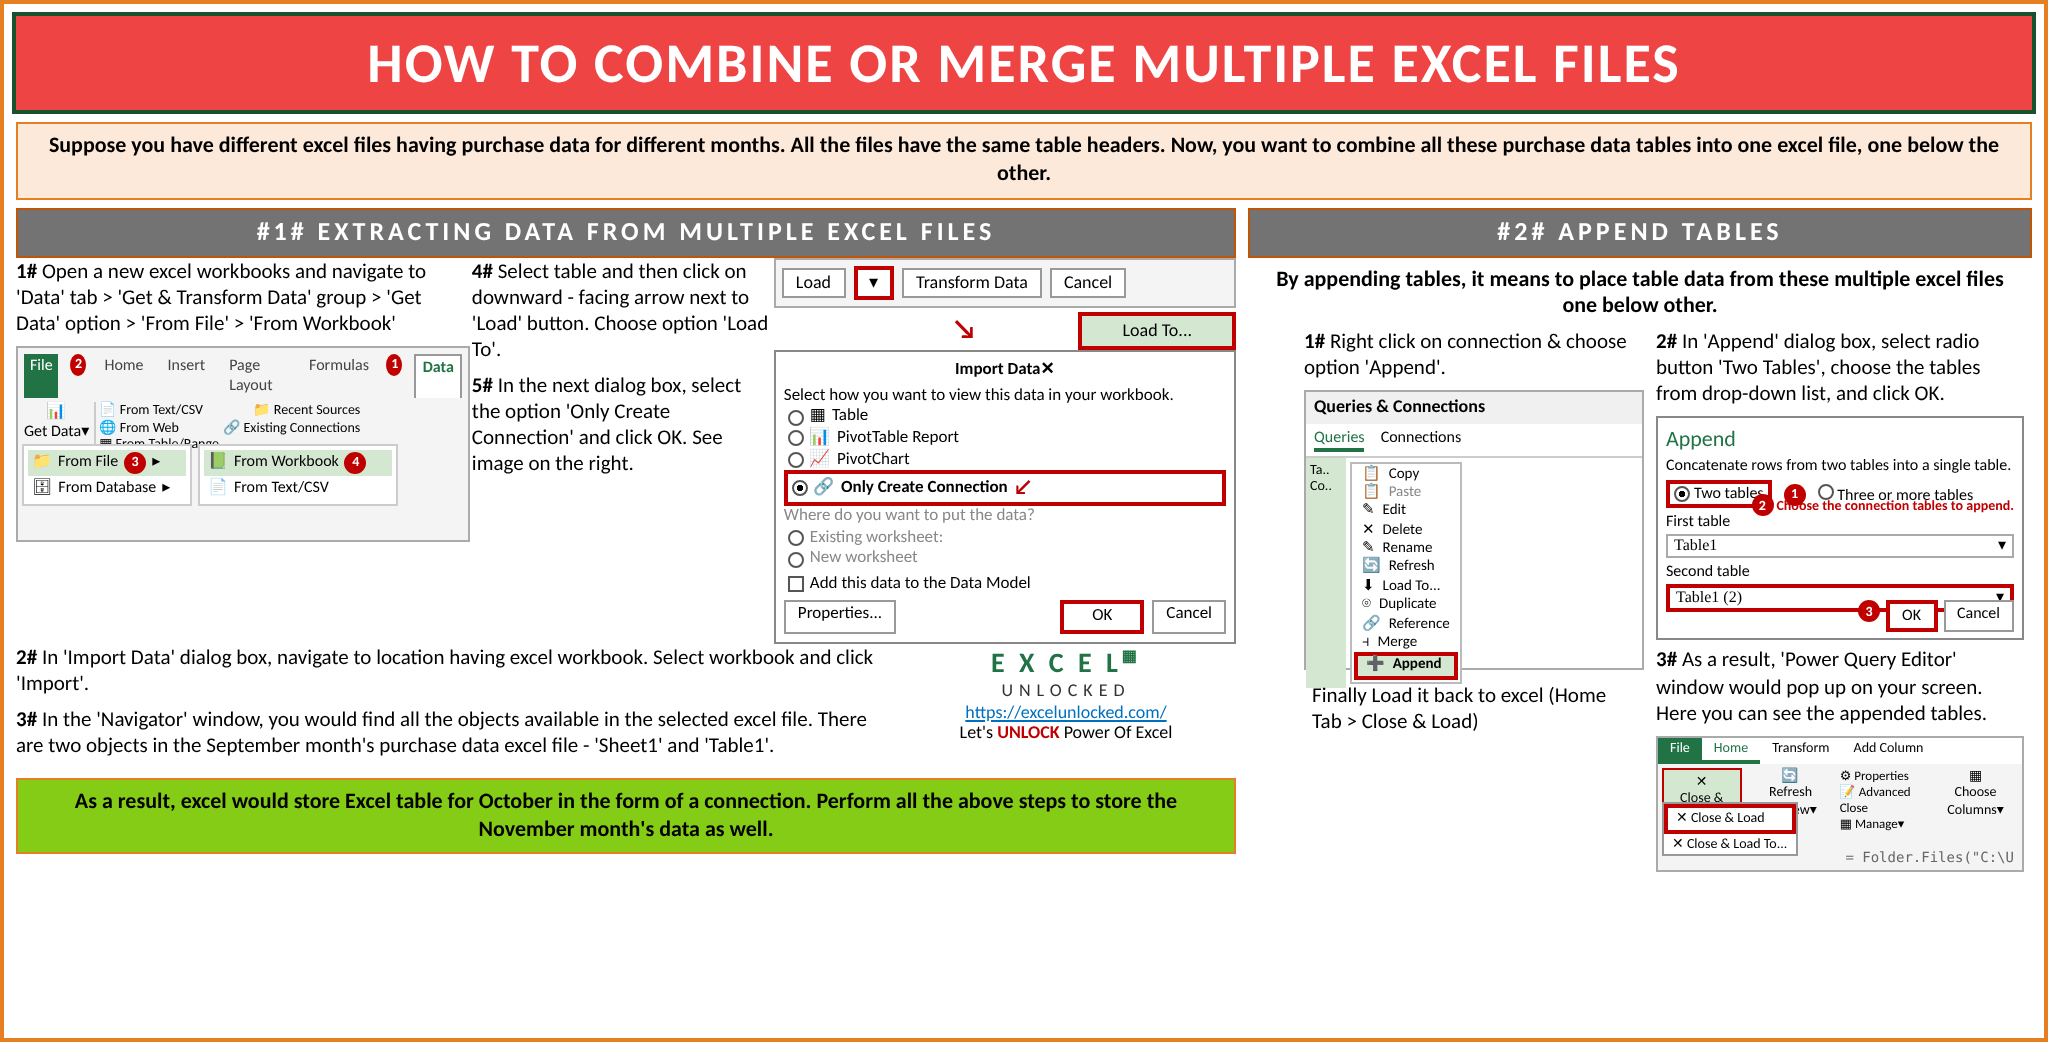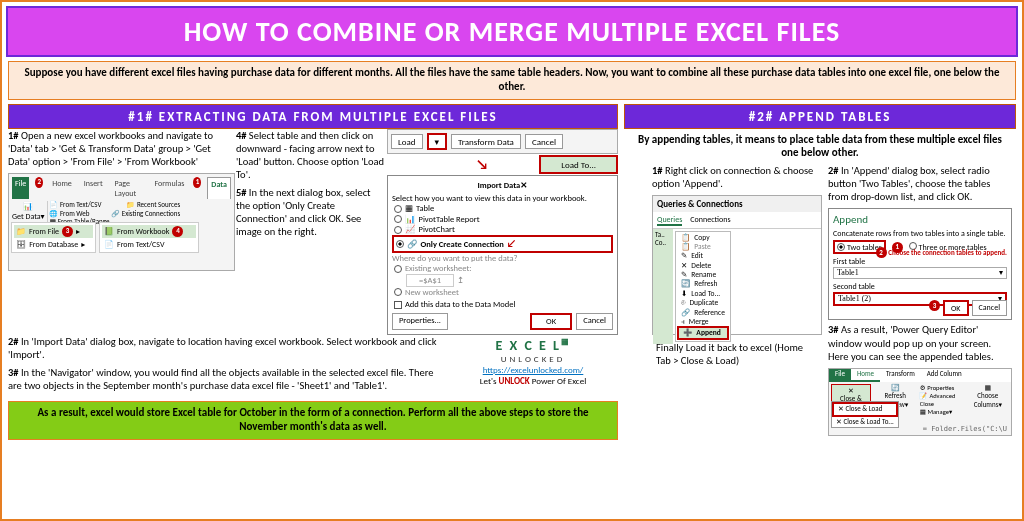--- a/index.html
+++ b/index.html
@@ -1,23 +1,23 @@
 <!DOCTYPE html>
 <html><head>
 <meta charset="utf-8">
 <style>
 * { box-sizing: border-box; margin: 0; padding: 0; }
 body { width: 1024px; height: 521px; font-family: Calibri, Arial, sans-serif; background: #fff; overflow: hidden; }
 .page { width: 1024px; height: 521px; border: 2px solid #e67e22; display: flex; flex-direction: column; }
-.title-bar { background: #d946ef; color: #fff; font-size: 28px; font-weight: bold; text-align: center; padding: 6px 0; letter-spacing: 1px; border: 2px solid #6d28d9; margin: 4px; }
+.title-bar { background: #ef4444; color: #fff; font-size: 28px; font-weight: bold; text-align: center; padding: 6px 0; letter-spacing: 1px; border: 2px solid #14532d; margin: 4px; }
 .intro-box { background: #fde9d9; border: 1px solid #e67e22; margin: 0 6px 4px 6px; padding: 4px 10px; font-size: 11px; font-weight: bold; text-align: center; line-height: 1.3; }
 .columns { display: flex; flex: 1; padding: 0 6px 6px 6px; gap: 6px; }
 .col-left { flex: 0 0 610px; display: flex; flex-direction: column; }
 .col-right { flex: 1; display: flex; flex-direction: column; }
-.section-header { background: #6d28d9; color: #fff; font-size: 13px; font-weight: bold; text-align: center; padding: 4px 0; letter-spacing: 2px; border: 1px solid #c0550a; }
+.section-header { background: #737373; color: #fff; font-size: 13px; font-weight: bold; text-align: center; padding: 4px 0; letter-spacing: 2px; border: 1px solid #c0550a; }
 .body-area { flex: 1; display: flex; flex-direction: column; font-size: 10.5px; line-height: 1.25; }
 .left-top { display: flex; gap: 1px; }
 .left-top-a { flex: 0 0 210px; }
 .left-top-b { flex: 0 0 150px; }
 .left-top-c { flex: 1; }
 .step { margin-bottom: 5px; }
 .step b { font-weight: bold; }
 .ribbon-mock { border: 1px solid #aaa; background: #f4f4f4; font-size: 8px; padding: 3px; margin-top: 3px; height: 98px; position: relative; }
 .tab-row { display: flex; gap: 6px; margin-bottom: 2px; }
 .tab { padding: 1px 3px; color: #444; }
@@ -150,21 +150,20 @@
               <div>Select how you want to view this data in your workbook.</div>
               <div class="row"><span class="radio"></span>▦ <span>Table</span></div>
               <div class="row"><span class="radio"></span>📊 <span>PivotTable Report</span></div>
               <div class="row"><span class="radio"></span>📈 <span>PivotChart</span></div>
               <div class="row hl"><span class="radio on"></span>🔗 <span>Only Create Connection</span> <span class="red-arrow" style="position:static;font-size:11px;">↙</span></div>
               <div class="grey-opt">Where do you want to put the data?</div>
               <div class="row grey-opt">
                   <span class="radio"></span>
                   <span>Existing worksheet:</span>
                 </div>
-              <div class="row grey-opt" style="margin-left:12px;"><span style="border:1px solid #ccc;padding:0 12px;">=$A$1</span> ↥</div>
               <div class="row grey-opt">
                   <span class="radio"></span>
                   <span>New worksheet</span>
                 </div>
               <div class="row" style="margin-top:2px;">
                   <span class="chk"></span>
                   <span>Add this data to the Data Model</span>
                 </div>
               <div class="dlg-btns">
                 <span class="btn-mock">Properties...</span>

